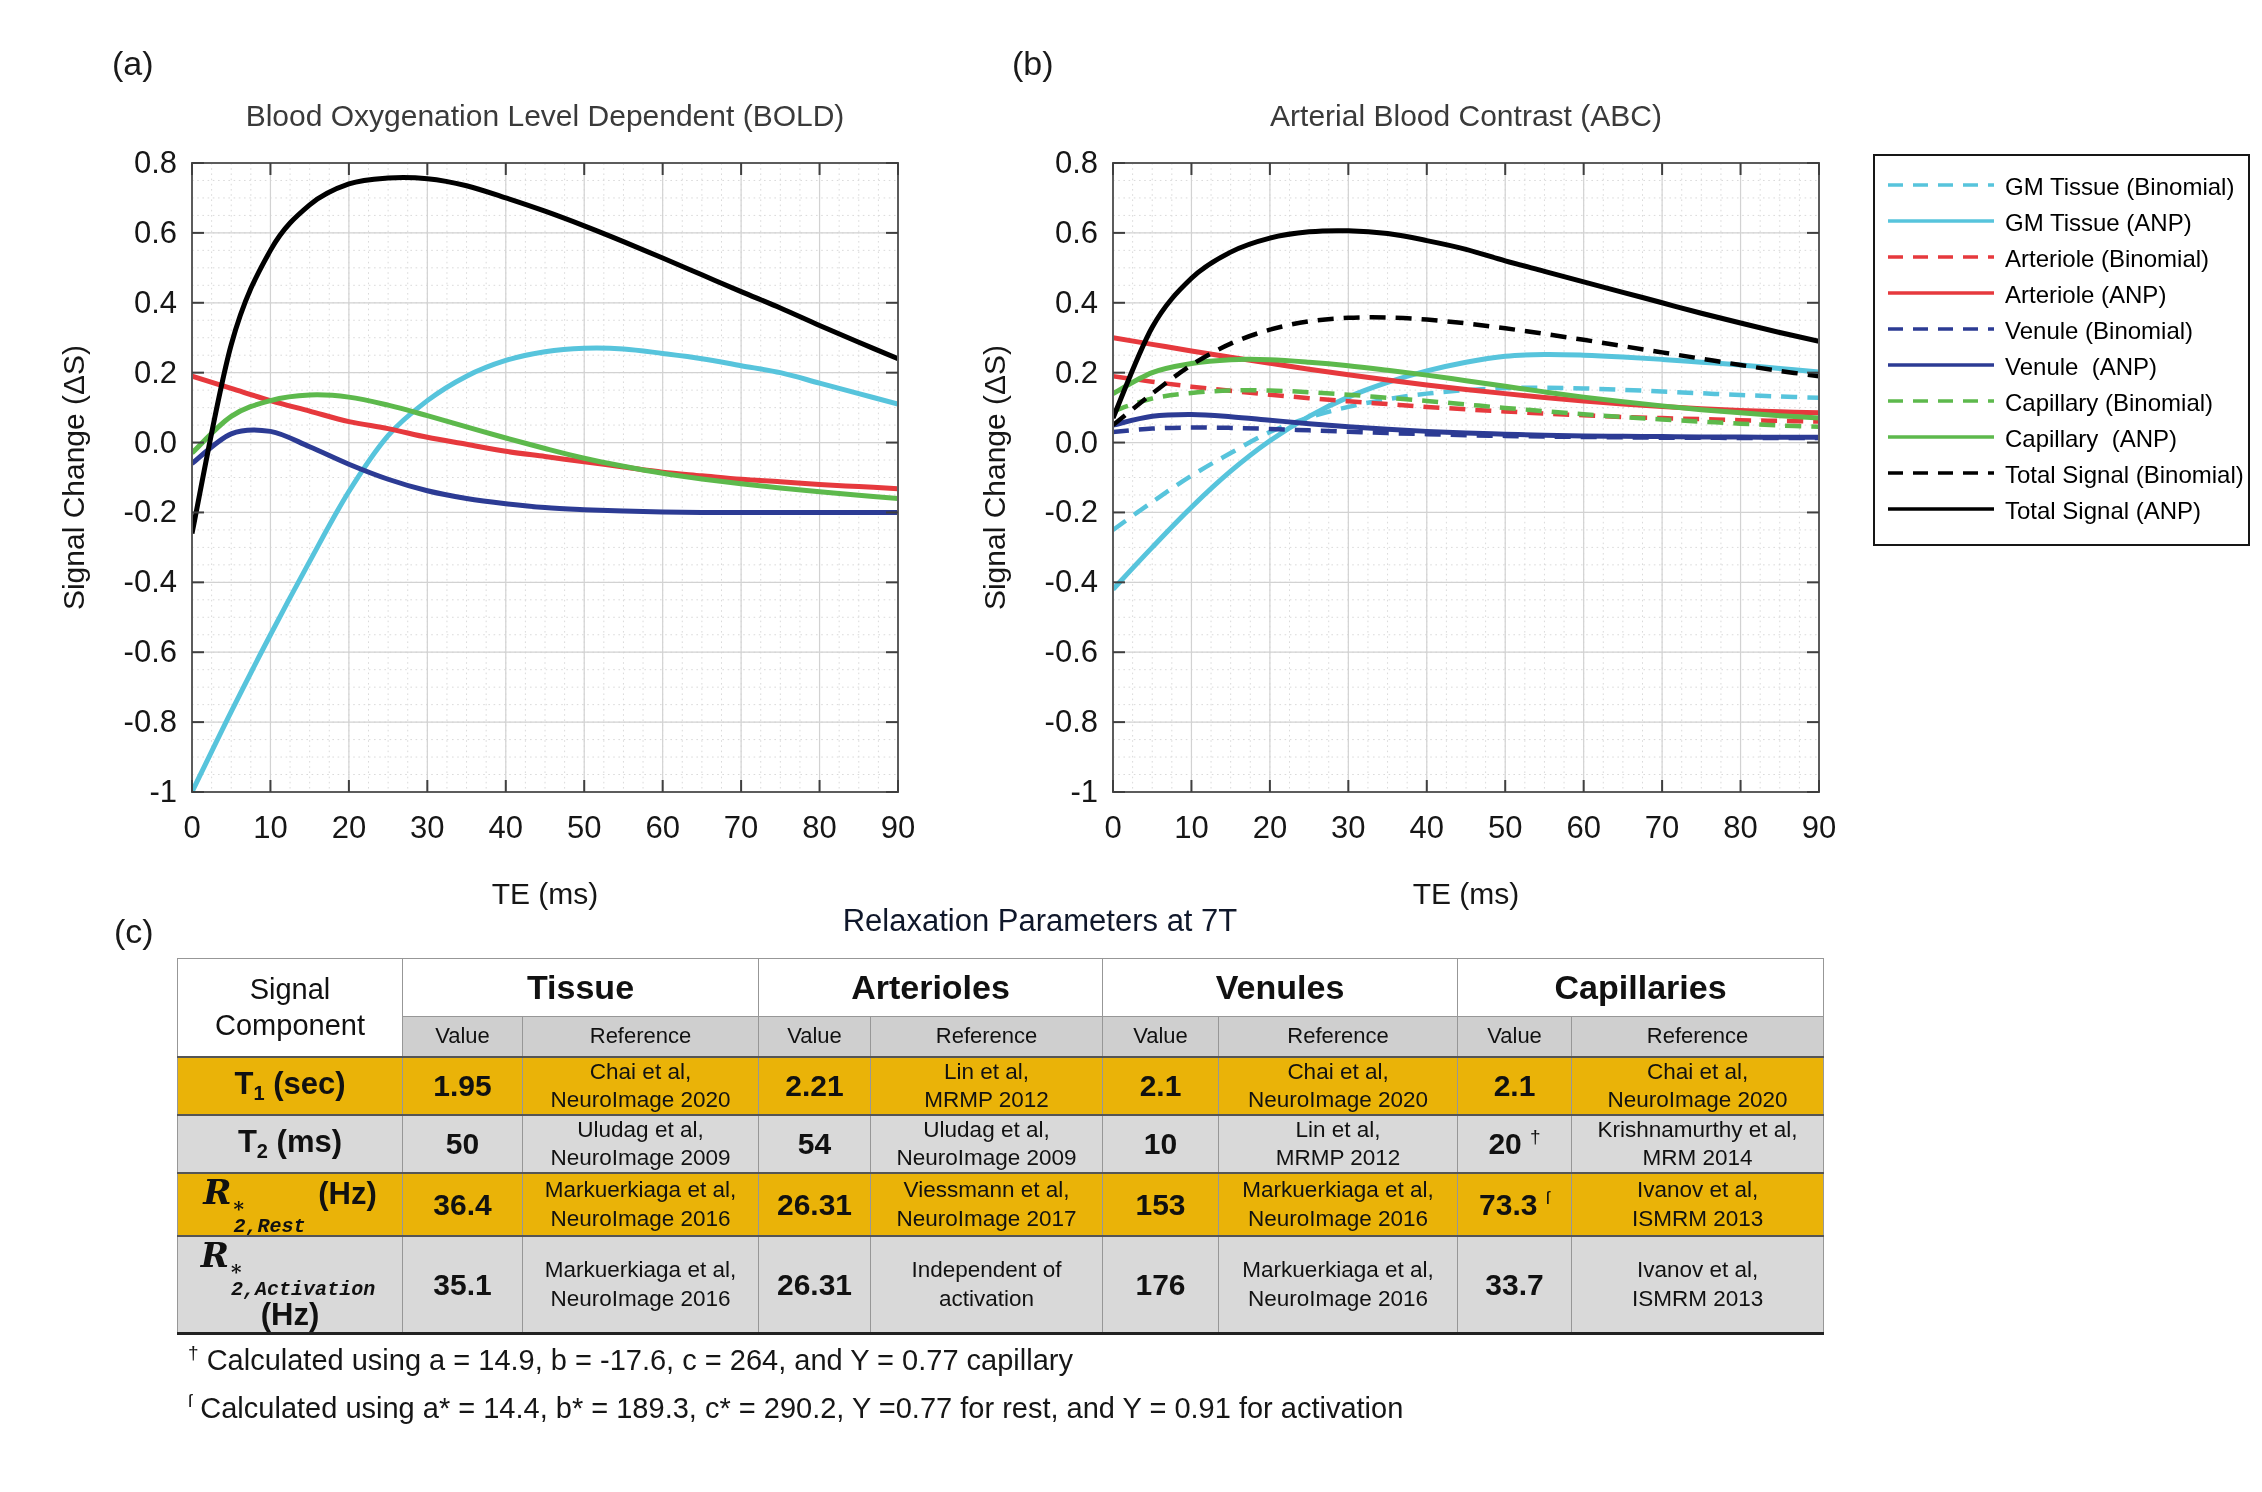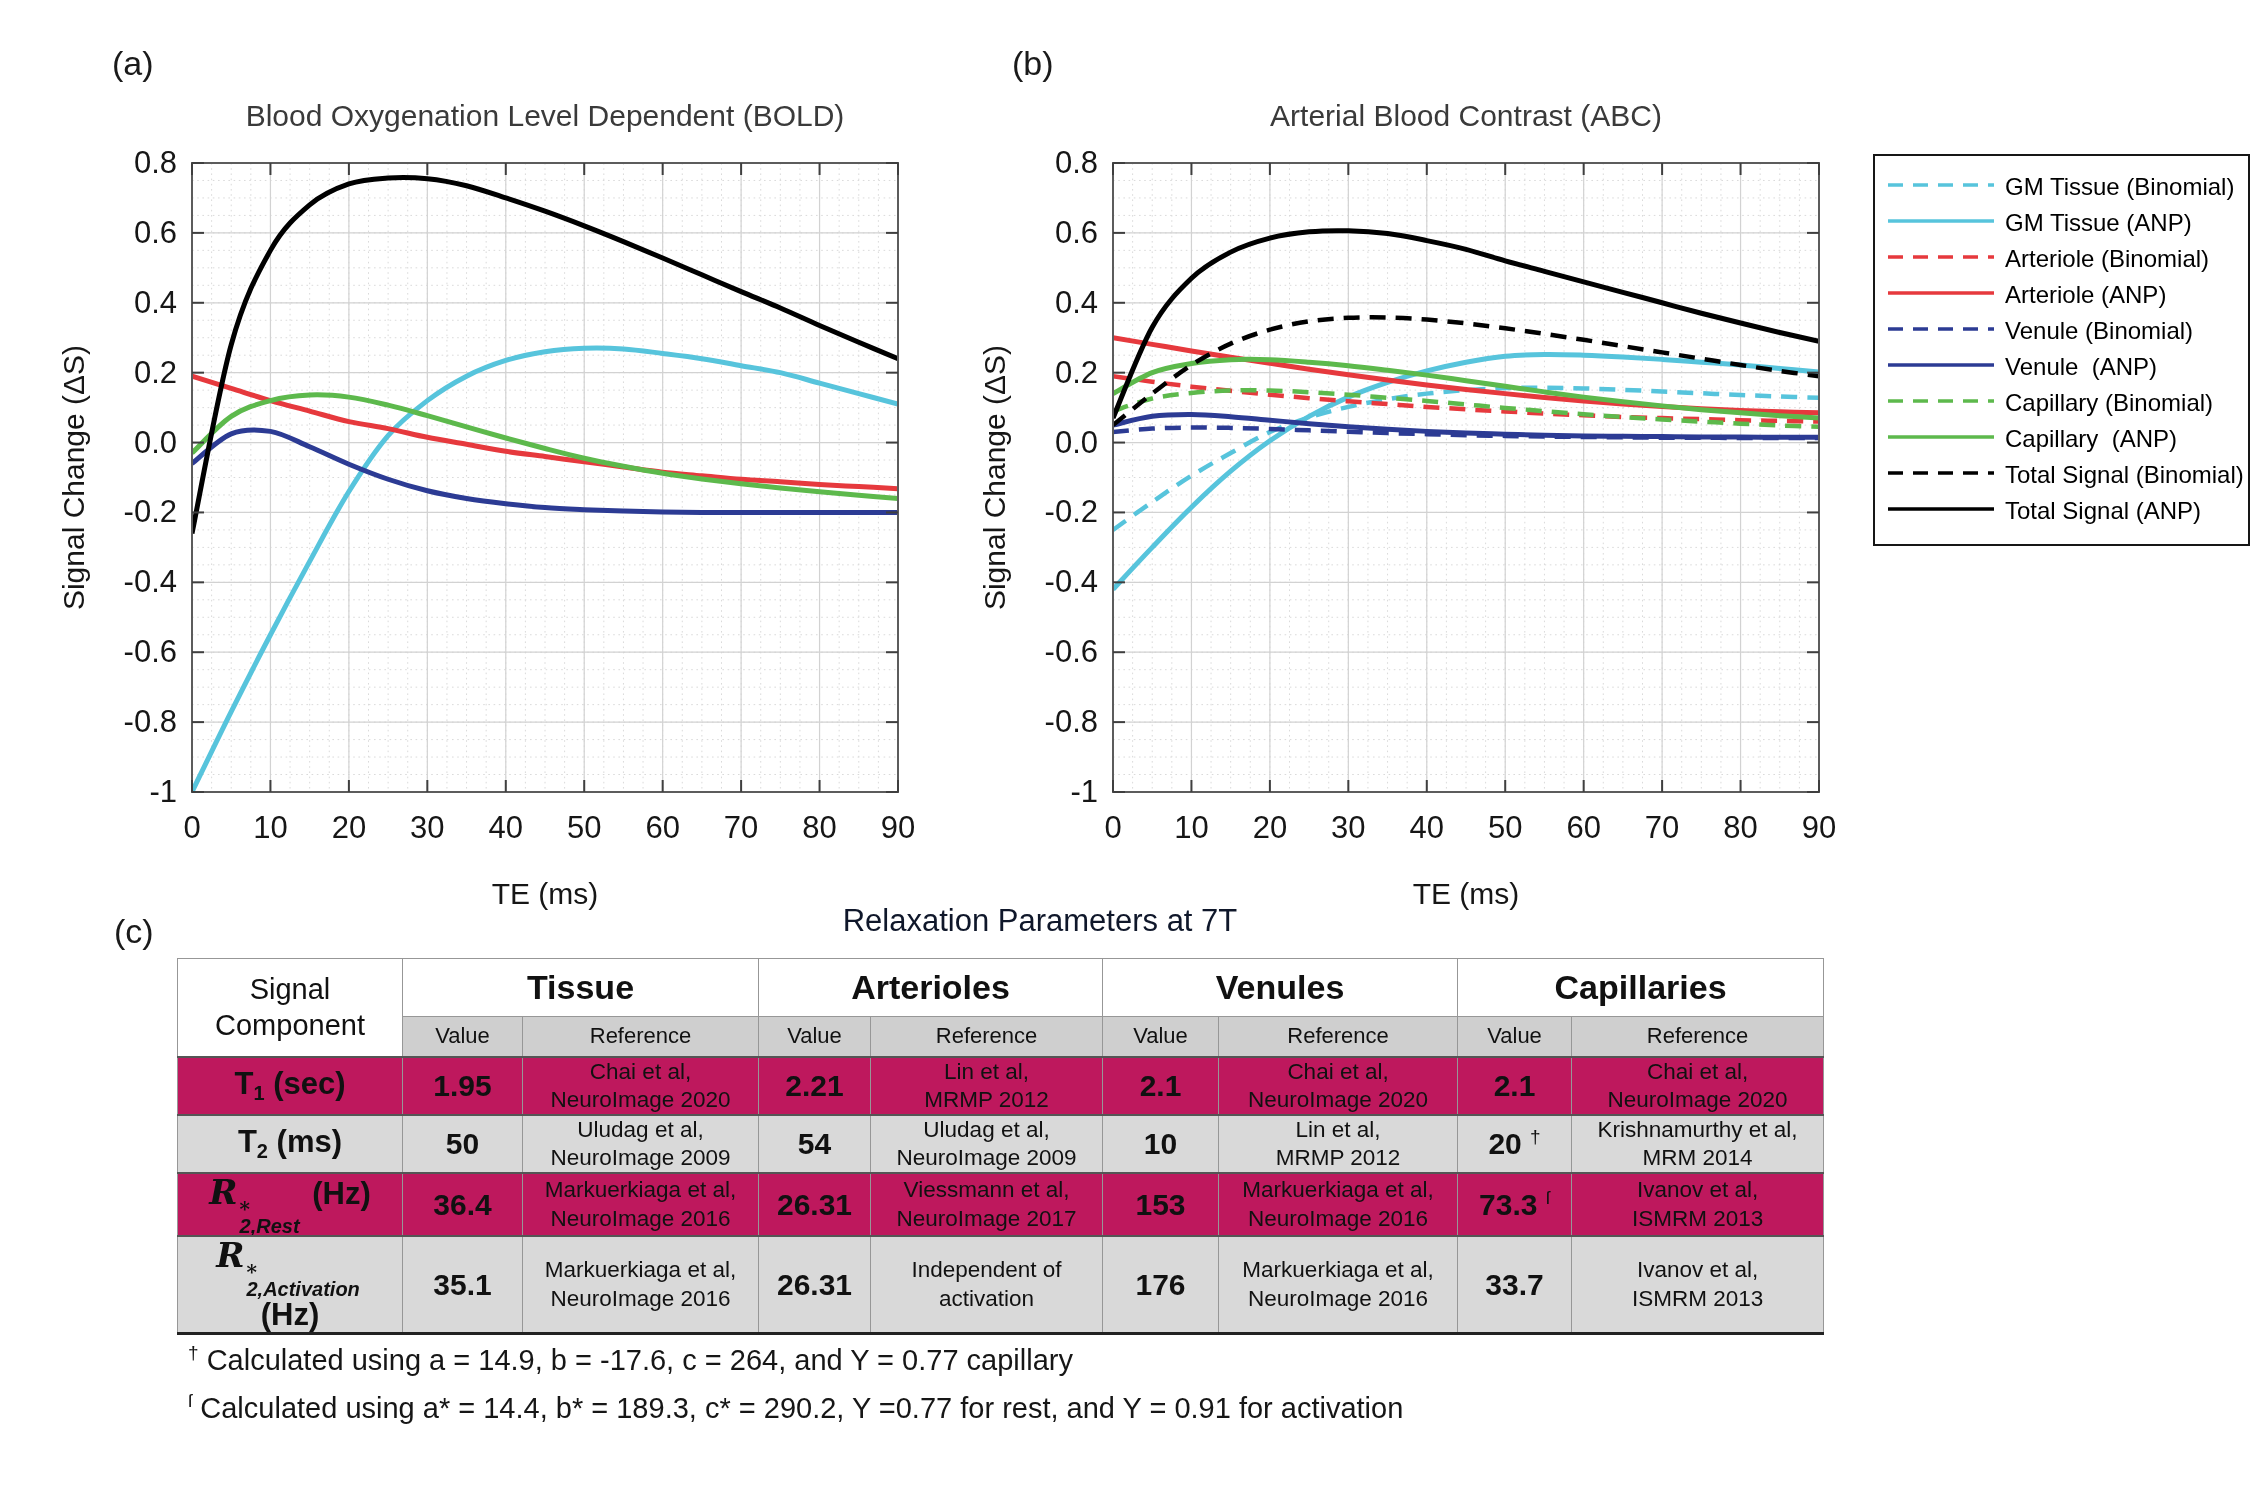--- a/index.html
+++ b/index.html
@@ -31,29 +31,29 @@
   #table-container{position:absolute;left:177px;top:958px;width:1646px;}
   table.relax{border-collapse:collapse;table-layout:fixed;width:1646px;}
   table.relax th,table.relax td{
     border:1px solid #979797;box-sizing:border-box;text-align:center;vertical-align:middle;
     padding:0 4px;overflow:hidden;
   }
   th.sigcomp{background:#fff;font-size:29px;font-weight:normal;line-height:1.25;border-bottom:3px solid #222;}
   th.group{background:#fff;font-size:34px;font-weight:bold;height:58px;border-bottom:7px solid #4d4d4d;}
   th.subhead{background:#cfcfcf;font-size:22px;font-weight:normal;height:40px;border-bottom:3px solid #222;}
   tr.data-row.shaded td,tr.data-row.shaded th{background:#d9d9d9;}
-  tr.data-row td,tr.data-row th{background:#be185d;border-top:2px solid #555;}
+  tr.data-row td,tr.data-row th{background:#eab308;border-top:2px solid #555;}
   td.val{font-size:30px;font-weight:bold;}
   td.val sup{font-size:19px;font-weight:normal;}
   td.ref{font-size:22.5px;line-height:1.25;color:#111;}
   th.rowlabel{font-size:31px;font-weight:bold;line-height:1.1;}
   .mathR{font-family:"DejaVu Serif","Liberation Serif",serif;font-style:italic;font-weight:bold;font-size:34px;}
   .mstack{display:inline-flex;flex-direction:column;align-items:flex-start;vertical-align:-12px;line-height:.85;margin-left:2px;margin-right:4px;}
   .mstack .msup{font-size:20px;font-weight:bold;font-family:"DejaVu Serif",serif;}
-  .mstack .msub{font-size:20px;font-weight:bold;font-style:italic;font-family:Liberation Sans, sans-serif;}
+  .mstack .msub{font-size:20px;font-weight:bold;font-style:italic;font-family:Liberation Mono, monospace;}
   .tsub{font-size:20px;vertical-align:-6px;}
   tr.data-row:last-child td,tr.data-row:last-child th{border-bottom:3px solid #222;}
   
   .footnote{position:absolute;left:188px;font-size:29px;color:#161616;}
   .footnote sup{font-size:19px;}
   #footnote-0{top:1342px;}
   #footnote-1{top:1390px;}
 </style>
 </head>
 <body>

